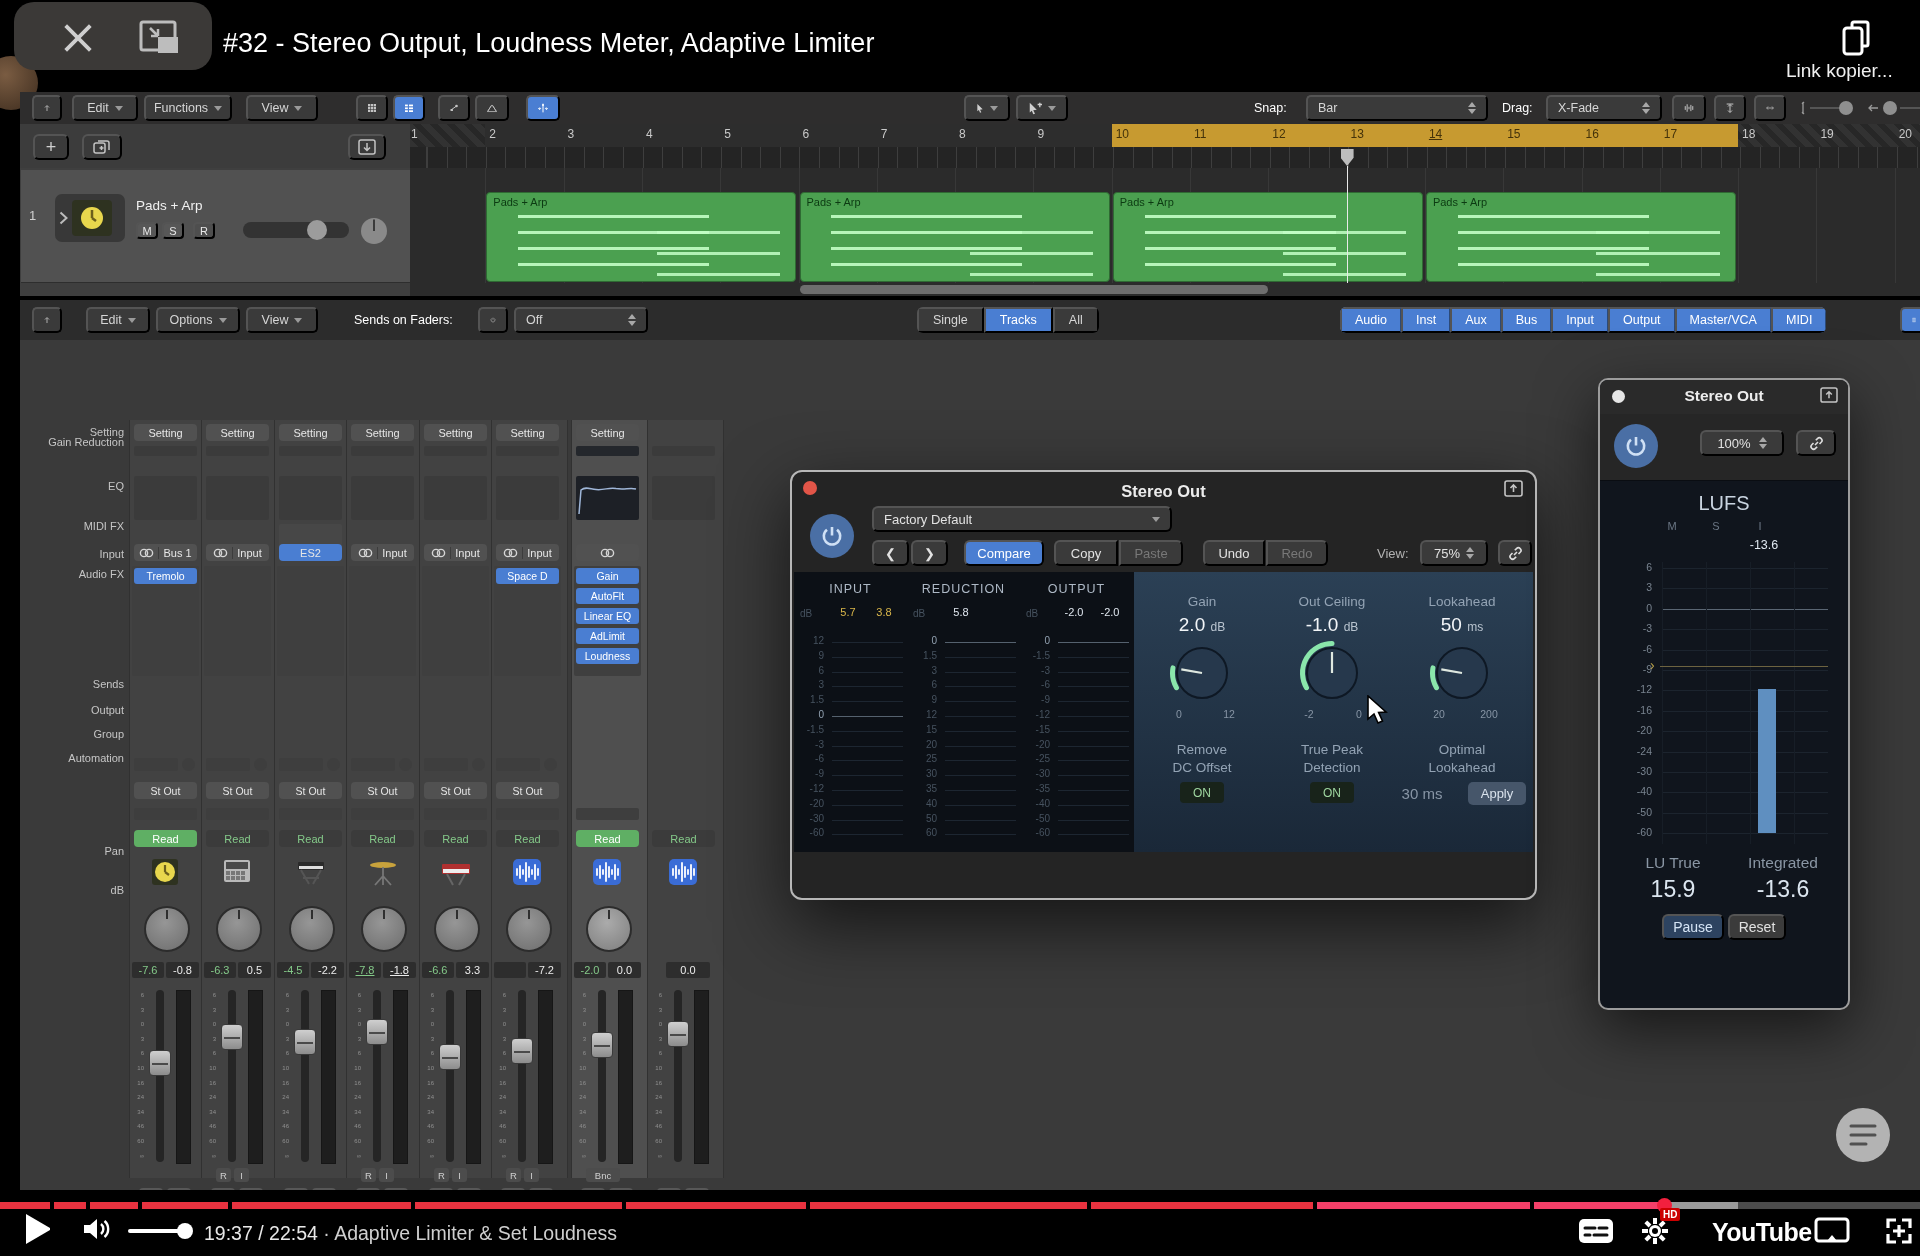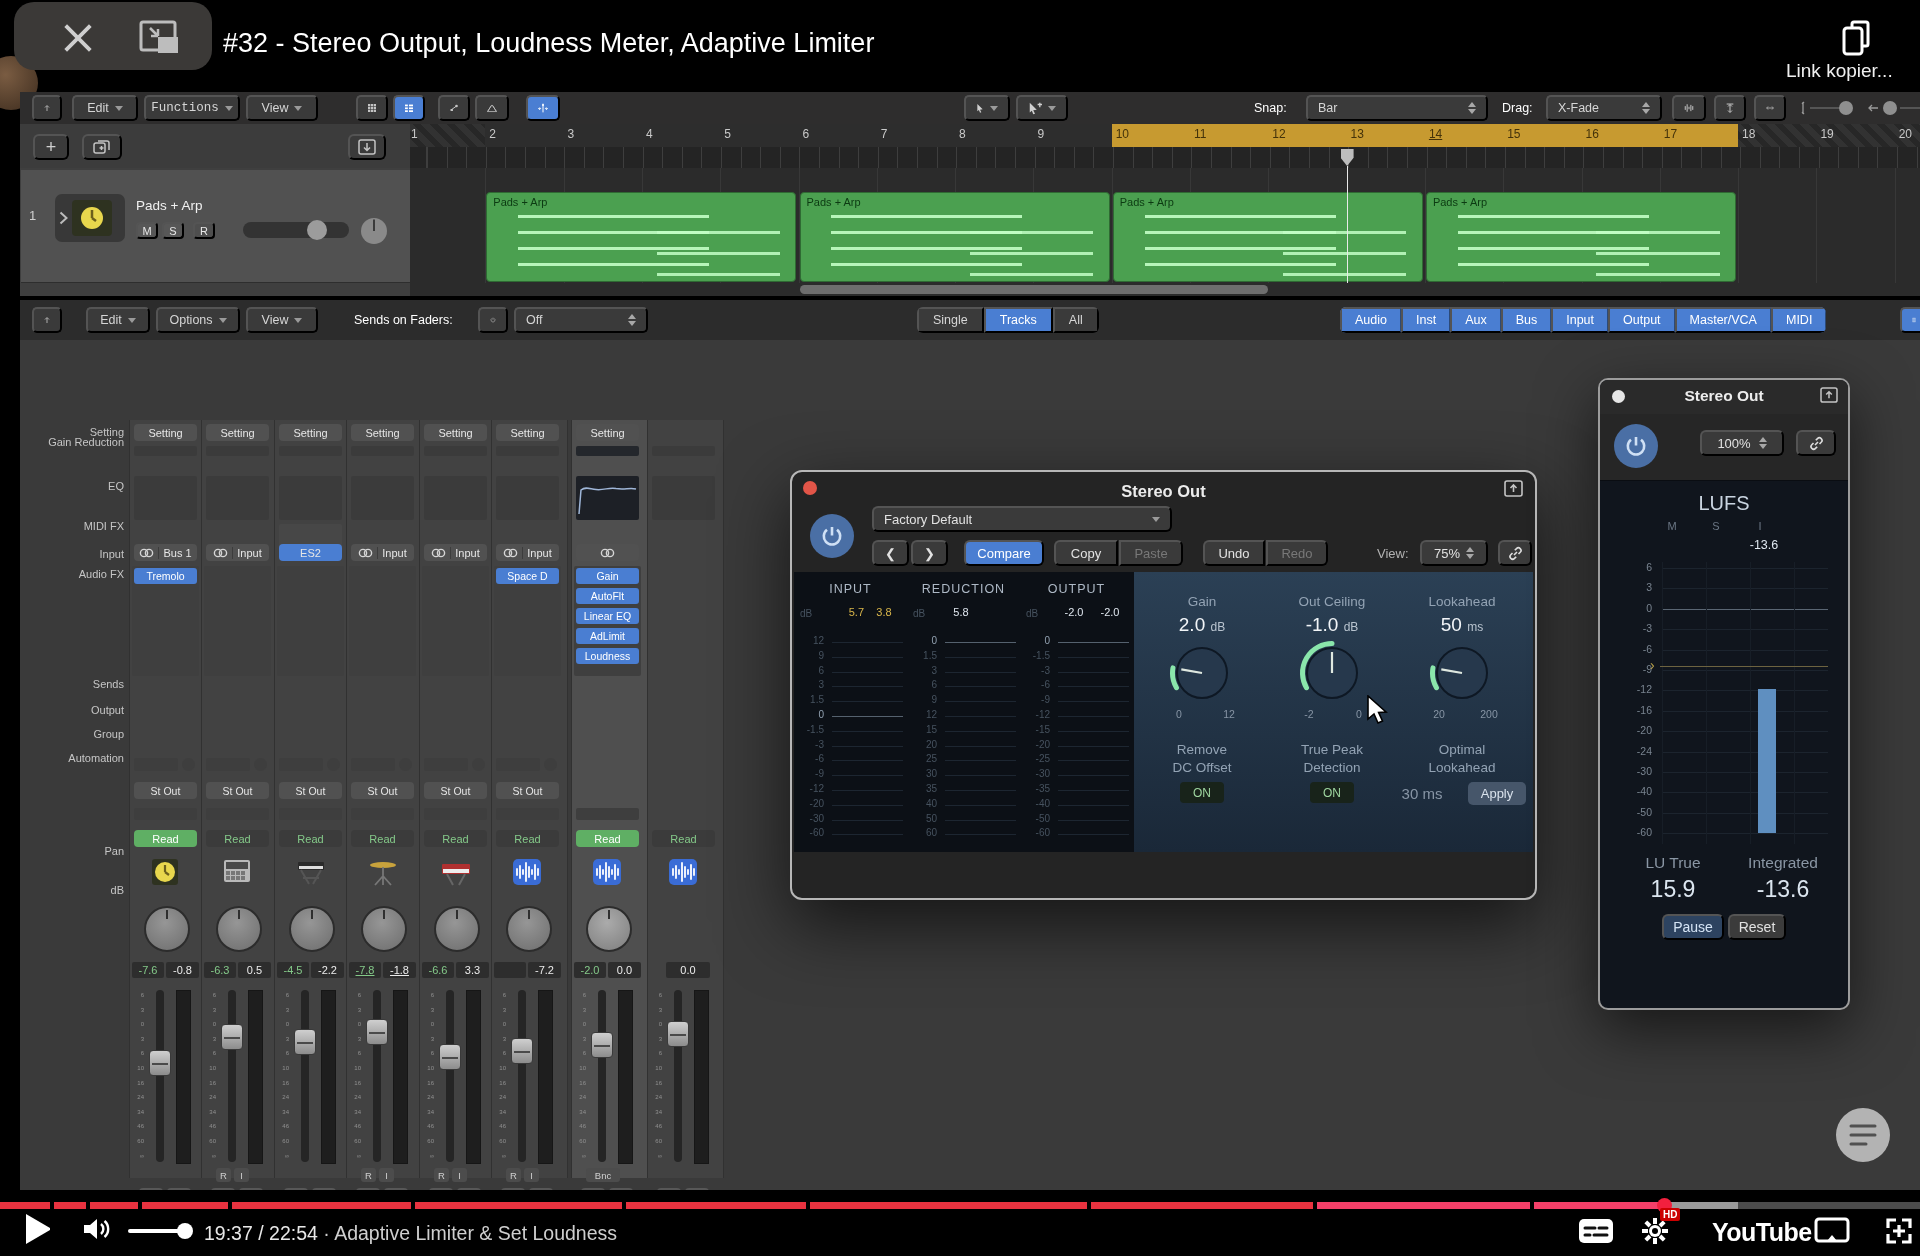--- a/index.html
+++ b/index.html
@@ -162,21 +162,21 @@
   <div class="abs lg-toolbar">
     <button class="abs tbtn" style="left:12px;top:3px;width:30px;">
       <svg width="12" height="14" viewBox="0 0 12 14">
           <path d="M6 13 V3 M2 6 L6 2 L10 6" stroke="#bbb" stroke-width="1.8" fill="none"></path>
         </svg>
     </button>
     <button class="abs tbtn" style="left:52px;top:3px;width:66px;">
         <span>Edit</span>
         <span class="caret"></span>
       </button>
-    <button class="abs tbtn" style="left:124px;top:3px;width:96px;font-family:Liberation Mono, monospace;">
+    <button class="abs tbtn" style="left:124px;top:3px;width:88px;">
         <span>Functions</span>
         <span class="caret"></span>
       </button>
     <button class="abs tbtn" style="left:226px;top:3px;width:72px;">
         <span>View</span>
         <span class="caret"></span>
       </button>
     <button class="abs tbtn" style="left:336px;top:3px;width:32px;">
       <svg width="14" height="14" viewBox="0 0 14 14">
           <g fill="#c4c4c4">
@@ -877,21 +877,21 @@
     </button>
     <button class="pillbtn ctr" style="left:706px;top:68px;width:34px;">
       <svg width="15" height="15" viewBox="0 0 15 15">
           <path d="M6 9 L9 6 M4.5 7 L2.8 8.7 a2.6 2.6 0 0 0 3.7 3.7 L8.2 10.7 M10.5 8 L12.2 6.3 a2.6 2.6 0 0 0 -3.7 -3.7 L6.8 4.3" stroke="#ddd" stroke-width="1.6" fill="none"></path>
         </svg>
     </button>
     <div class="meterpanel" id="plmeters">
         <div class="mcol" style="left: 0px; width: 113px;">
           <div class="mtitle">INPUT</div>
           <div class="abs" style="left: 6px; top: 36px; font-size: 10px; color: rgb(70, 82, 95);">dB</div>
-          <div class="abs" style="left: 38px; top: 34px; width: 32px; text-align: right; font-size: 11px; color: rgb(217, 182, 74);">5.7</div>
+          <div class="abs" style="left: 38px; top: 34px; width: 32px; text-align: center; font-size: 11px; color: rgb(217, 182, 74);">5.7</div>
           <div class="abs" style="left: 74px; top: 34px; width: 32px; text-align: center; font-size: 11px; color: rgb(217, 182, 74);">3.8</div>
           <div class="mrow" style="top: 62px;">
             <span>12</span>
             <i></i>
           </div>
           <div class="mrow" style="top: 76.8px;">
             <span>9</span>
             <i></i>
           </div>
           <div class="mrow" style="top: 91.6px;">

